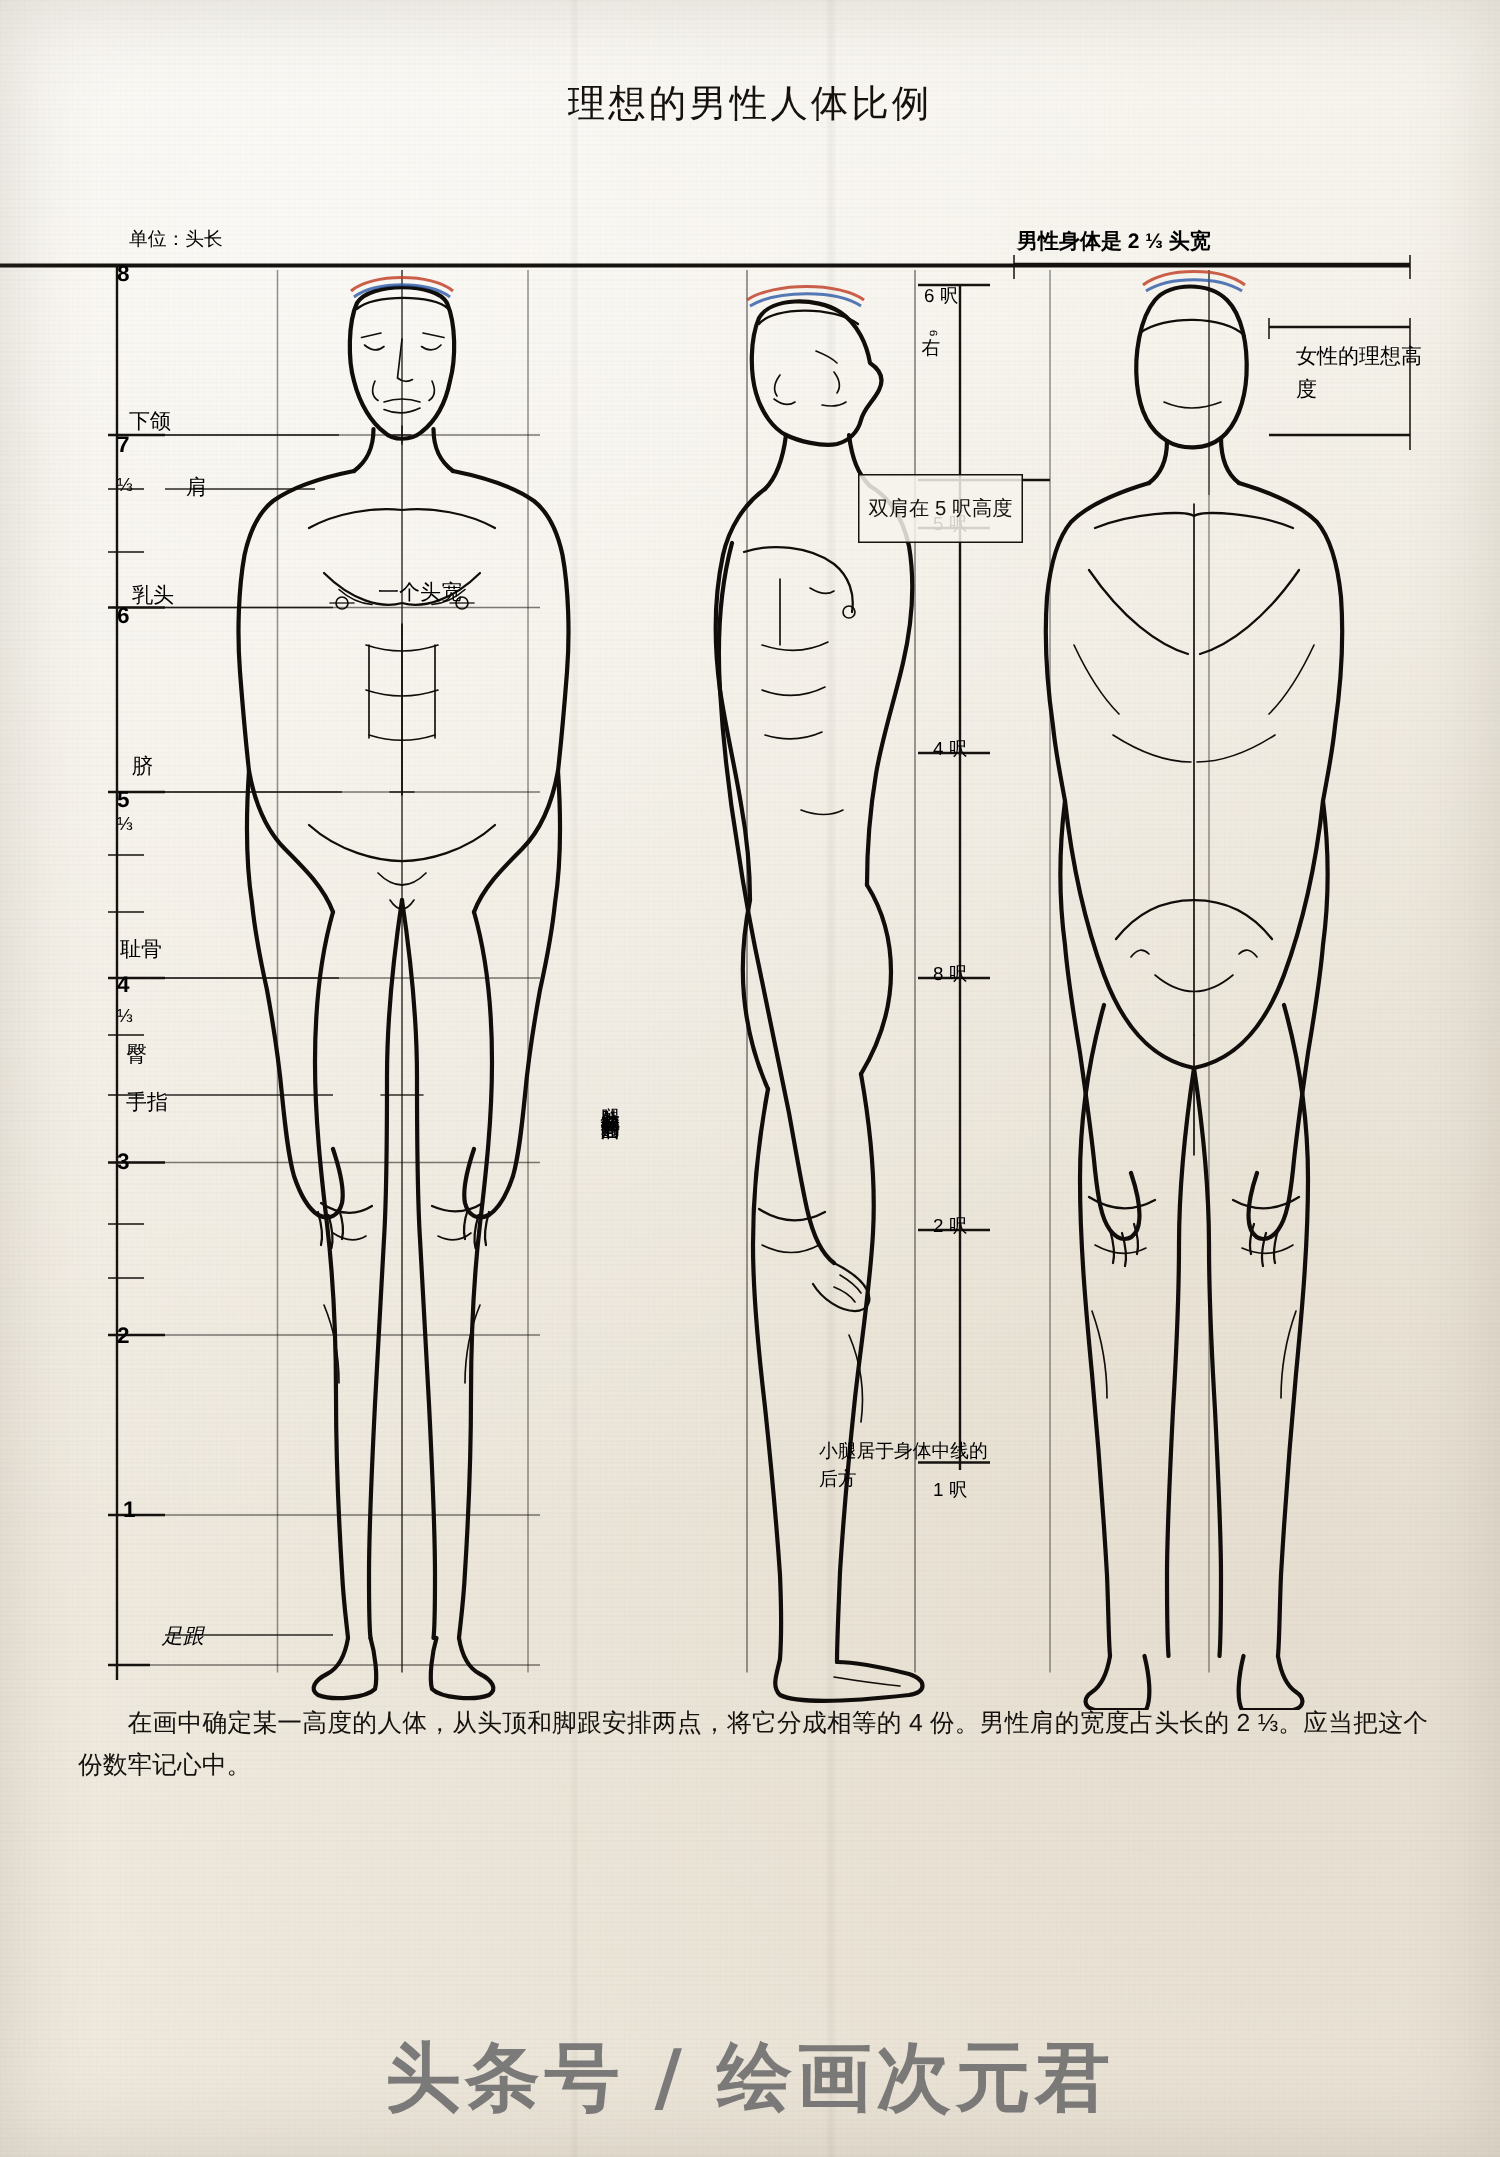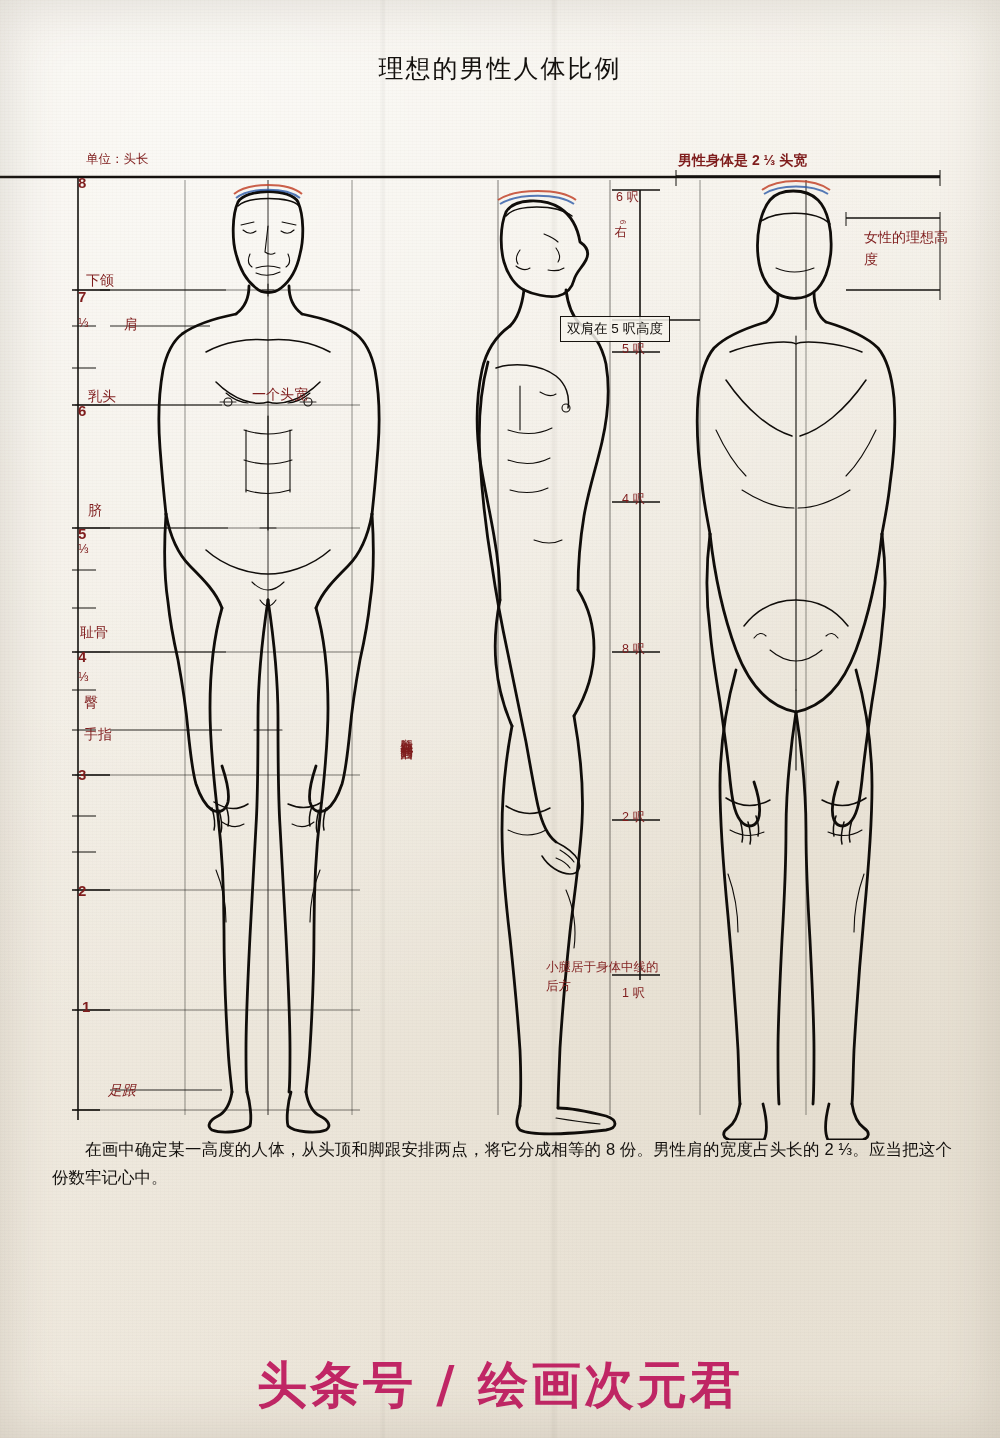--- a/index.html
+++ b/index.html
@@ -35,44 +35,44 @@
 
   .title{
     position:absolute;top:52px;left:0;width:100%;
     text-align:center;font-size:25px;font-weight:normal;letter-spacing:2px;
   }
 
   .figure-area{position:absolute;left:0;top:130px;width:1000px;height:1000px;}
   svg.board{position:absolute;left:0;top:0;}
 
   .lbl{
-    position:absolute;font-size:14px;line-height:1.25;color:#7f1d1d;
+    position:absolute;font-size:14px;line-height:1.25;color:#000000;
     white-space:nowrap;
   }
   .lbl.sm{font-size:12.5px;}
   .lbl.num{font-size:15px;font-weight:bold;}
   .lbl.vert{
     writing-mode:vertical-rl;text-orientation:upright;white-space:nowrap;
     letter-spacing:1px;font-size:13px;
   }
   .box{
     position:absolute;border:1.4px solid #17130f;background:rgba(246,243,236,.85);
-    font-size:13.5px;padding:3px 6px;white-space:nowrap;
+    font-size:13.5px;padding:13px 6px;white-space:nowrap;margin-left:12px;
   }
 
   .caption{
     position:absolute;left:52px;top:1135px;width:900px;
     font-size:16.5px;line-height:1.72;text-indent:2em;text-align:justify;
   }
   .caption p{margin:0 0 2px 0;}
 
   .watermark{
     position:absolute;left:0;top:1352px;width:100%;text-align:center;
     font-family:"DejaVu Serif","Liberation Serif",serif;
-    font-size:50px;font-weight:bold;color:#be185d;letter-spacing:3px;
+    font-size:50px;font-weight:bold;color:#737373;letter-spacing:3px;
     opacity:.93;
   }
   .edge-shadow{
     position:absolute;inset:0;
     box-shadow:inset 0 0 60px rgba(120,105,85,.22);
     pointer-events:none;
   }
 </style>
 </head>
 <body>
@@ -400,17 +400,17 @@
   <div class="lbl sm" style="left:612px;top:86px;writing-mode:vertical-rl;">右 ⁶</div>
 
   <div class="box" style="left:560px;top:186px;">双肩在 5 呎高度</div>
 
   <div class="lbl" style="left:678px;top:22px;font-weight:bold;">男性身体是 2 ⅓ 头宽</div>
 
   <div class="lbl" style="left:864px;top:96px;width:92px;white-space:normal;line-height:1.6;">女性的理想高度</div>
 </div>
 
 <div class="caption">
-  <p>在画中确定某一高度的人体，从头顶和脚跟安排两点，将它分成相等的 8 份。男性肩的宽度占头长的 2 ⅓。应当把这个份数牢记心中。</p>
+  <p>在画中确定某一高度的人体，从头顶和脚跟安排两点，将它分成相等的 4 份。男性肩的宽度占头长的 2 ⅓。应当把这个份数牢记心中。</p>
 </div>
 
 <div class="watermark">头条号 / 绘画次元君</div>
 <div class="edge-shadow"></div>
 
 </body></html>

